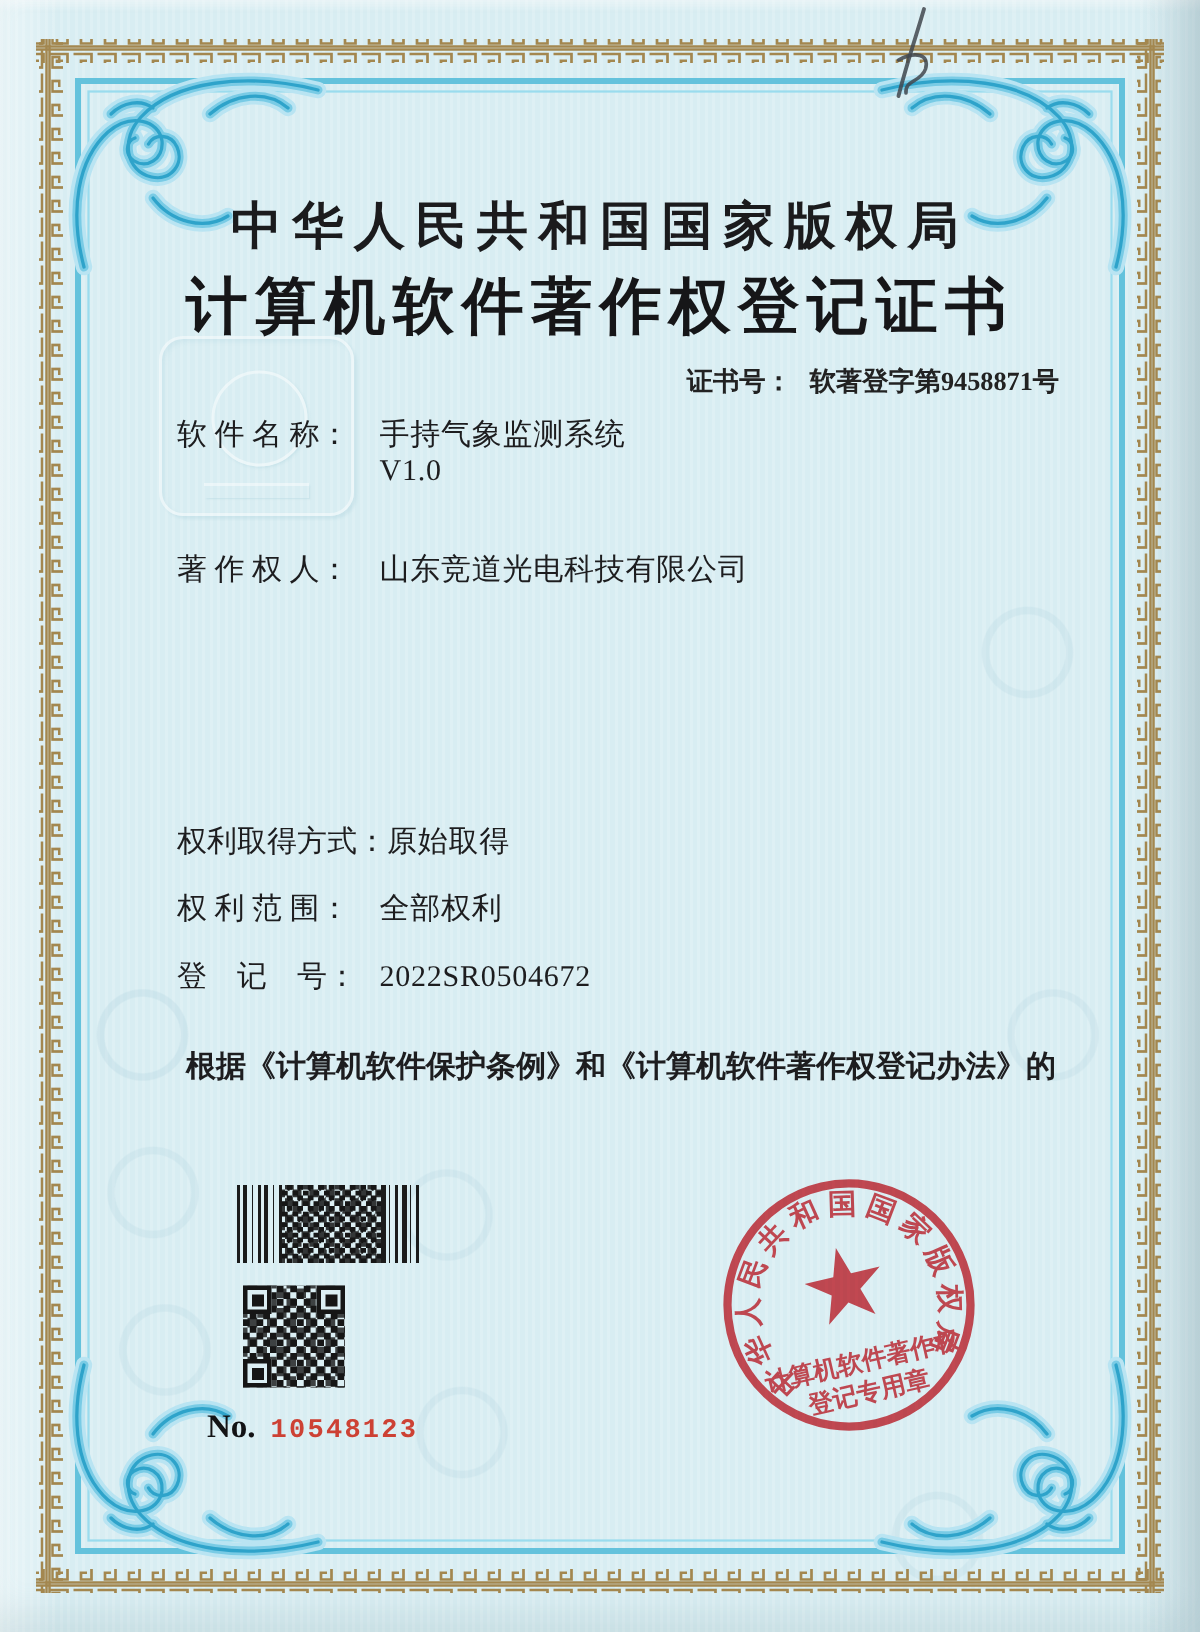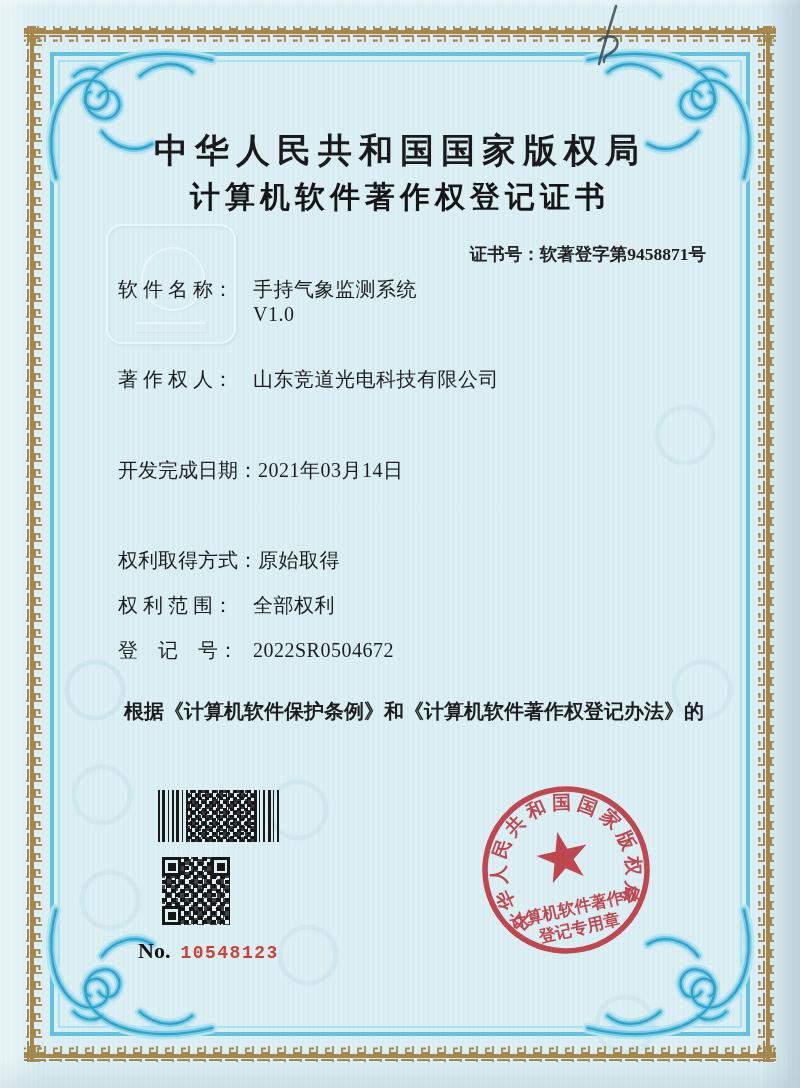--- a/index.html
+++ b/index.html
@@ -49,27 +49,27 @@
     position:absolute;left:50%;bottom:10px;width:70px;height:8px;margin-left:-35px;
     border-top:2px solid rgba(255,255,255,.9);
     box-shadow:1px 1px 1px rgba(140,190,205,.4);
   }
   .title1{
     position:absolute;top:128px;left:0;right:0;text-align:center;
     font-size:34px;font-weight:bold;letter-spacing:7px;color:#1b1b1d;
   }
   .title2{
     position:absolute;top:177px;left:0;right:0;text-align:center;
-    font-size:30px;font-weight:bold;letter-spacing:5px;color:#161618;
+    font-size:41px;font-weight:bold;letter-spacing:5px;color:#161618;
   }
   .certno{
     position:absolute;top:242px;right:94px;
     font-size:17.5px;font-weight:bold;color:#222;
   }
-  .certno .lbl{margin-right:0;}
+  .certno .lbl{margin-right:12px;}
   .row{position:absolute;left:118px;font-size:20px;font-weight:normal;color:#1d1d1f;white-space:nowrap;}
   .flabel{display:inline-block;min-width:135px;}
   .fvalue{letter-spacing:.5px;}
   .fvalue2{position:absolute;left:135px;top:27px;letter-spacing:.5px;}
   .r0{top:276px;} .r1{top:366px;} .r2{top:457px;} .r3{top:501px;}
   .r4{top:547px;} .r5{top:592px;} .r6{top:637px;}
   .statement{
     position:absolute;left:94px;top:689px;width:622px;
     font-size:20px;font-weight:bold;line-height:44px;color:#1d1d1f;
   }
@@ -160,23 +160,20 @@
     <span class="lbl">证书号：</span><span>软著登字第9458871号</span>
   </div>
 
   <div class="row r0">
     <span class="flabel">软 件 名 称：</span><span class="fvalue">手持气象监测系统</span>
     <div class="fvalue2">V1.0</div>
   </div>
   <div class="row r1">
     <span class="flabel">著 作 权 人：</span><span class="fvalue">山东竞道光电科技有限公司</span>
   </div>
-  <div class="row r2">
-    <span class="flabel">开发完成日期：</span><span class="fvalue">2021年03月14日</span>
-  </div>
   <div class="row r4">
     <span class="flabel">权利取得方式：</span><span class="fvalue">原始取得</span>
   </div>
   <div class="row r5">
     <span class="flabel">权 利 范 围：</span><span class="fvalue">全部权利</span>
   </div>
   <div class="row r6">
     <span class="flabel">登　记　号：</span><span class="fvalue">2022SR0504672</span>
   </div>
 

